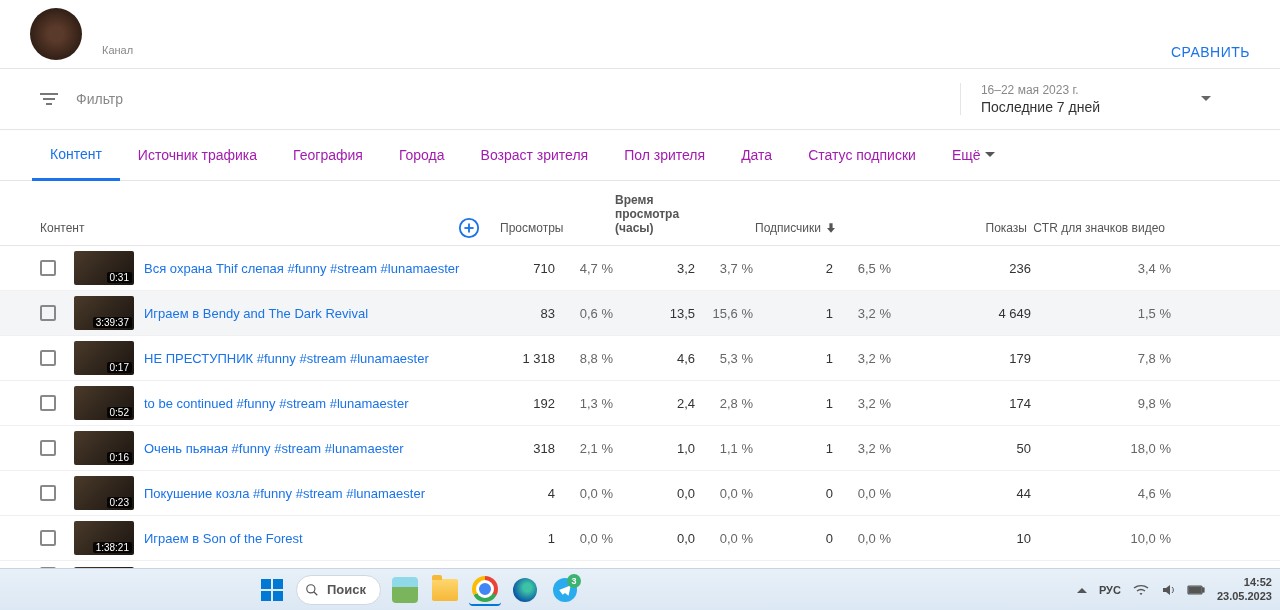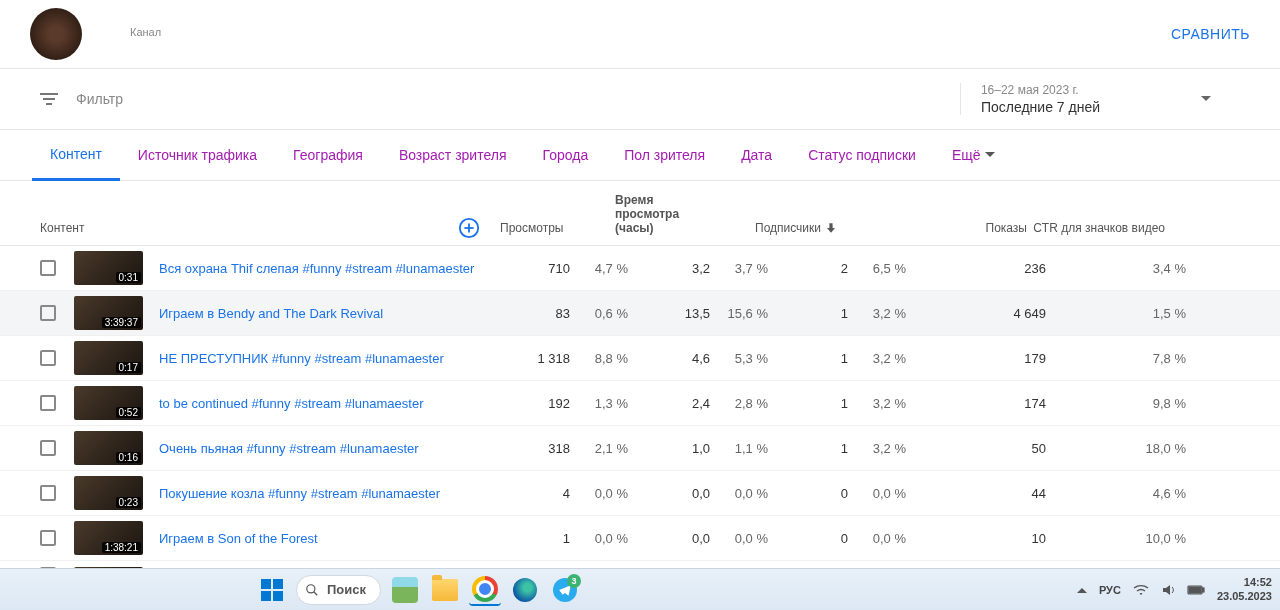--- a/index.html
+++ b/index.html
@@ -1,17 +1,17 @@
 <!DOCTYPE html>
 <html><head>
 <meta charset="utf-8">
 <style>
 * { box-sizing: border-box; margin: 0; padding: 0; }
 body { font-family: Arial, sans-serif; font-size: 13px; color: #333; background: #fff; width: 1280px; height: 610px; overflow: hidden; position: relative; }
-.header { display: flex; align-items: center; padding: 8px 30px; border-bottom: 1px solid #e5e5e5; gap: 28px; }
+.header { display: flex; align-items: flex-end; padding: 8px 30px; border-bottom: 1px solid #e5e5e5; }
 .avatar { width: 52px; height: 52px; border-radius: 50%; background: radial-gradient(circle, #5a3a2a 20%, #2a1a12 80%); margin-right: 14px; }
 .channel-block { display: flex; flex-direction: column; }
 .channel-label { font-size: 11px; color: #888; margin-bottom: 4px; margin-left: 6px; }
 .search-box { position: relative; display: inline-block; }
 .search-input { width: 180px; height: 40px; border: 1px solid #ccc; border-radius: 4px; padding: 0 36px 0 12px; font-size: 16px; color: #333; }
 .search-icon-wrap { position: absolute; right: 10px; top: 50%; transform: translateY(-50%); color: #888; }
 .compare-btn { margin-left: auto; color: #1a73e8; font-size: 14px; font-weight: 500; letter-spacing: 0.5px; }
 .filter-row { display: flex; align-items: center; padding: 14px 40px; border-bottom: 1px solid #e5e5e5; }
 .filter-icon { width: 18px; height: 14px; margin-right: 18px; color: #777; }
 .filter-text { color: #888; font-size: 14px; }
@@ -30,21 +30,21 @@
 .add-circle { position: absolute; right: 20px; top: 50%; transform: translateY(-50%); color: #1a73e8; }
 .col-views { width: 115px; text-align: right; padding-right: 55px; }
 .col-watch { width: 140px; text-align: left; padding-right: 58px; font-weight: bold; }
 .col-subs { width: 138px; text-align: right; padding-right: 58px; display: flex; align-items: center; justify-content: flex-end; gap: 6px; margin-top: 28px; }
 .col-impr { width: 140px; text-align: right; padding-right: 6px; }
 .col-ctr { width: 140px; text-align: right; padding-right: 8px; }
 .table-body { }
 .row { display: flex; align-items: center; padding: 8px 40px; border-bottom: 1px solid #f0f0f0; height: 45px; }
 .row.highlight { background: #f4f5f6; }
 .checkbox { width: 16px; height: 16px; border: 2px solid #888; border-radius: 2px; margin-right: 18px; }
-.thumb { width: 69px; height: 34px; background: linear-gradient(135deg, #4a3a2a, #1a1410); border-radius: 2px; position: relative; margin-right: 16px; }
+.thumb { width: 60px; height: 34px; background: linear-gradient(135deg, #4a3a2a, #1a1410); border-radius: 2px; position: relative; margin-right: 10px; }
 .duration { position: absolute; right: 2px; bottom: 2px; background: rgba(0,0,0,0.85); color: #fff; font-size: 10px; padding: 0 3px; border-radius: 2px; }
 .title { color: #1a73e8; font-size: 13px; white-space: nowrap; overflow: hidden; text-overflow: ellipsis; width: 354px; }
 .num-col { display: flex; justify-content: flex-end; }
 .c-views { width: 115px; }
 .c-watch { width: 140px; }
 .c-subs { width: 138px; }
 .c-impr { width: 140px; }
 .c-ctr { width: 140px; }
 .num { text-align: right; min-width: 44px; color: #333; }
 .pct { text-align: right; min-width: 52px; color: #666; margin-left: 6px; }
@@ -98,22 +98,22 @@
           <path d="M1 1l5 5 5-5z"></path>
         </svg>
     </span>
   </div>
 </div>
 
 <div class="tabs">
   <div class="tab active">Контент</div>
   <div class="tab">Источник трафика</div>
   <div class="tab">География</div>
+  <div class="tab">Города</div>
   <div class="tab">Возраст зрителя</div>
-  <div class="tab">Города</div>
   <div class="tab">Пол зрителя</div>
   <div class="tab">Дата</div>
   <div class="tab">Статус подписки</div>
   <div class="tab tab-more">
     <span>Ещё</span>
     <svg width="10" height="6" viewBox="0 0 10 6" fill="#555">
         <path d="M0 0l5 5 5-5z"></path>
       </svg>
   </div>
 </div>

